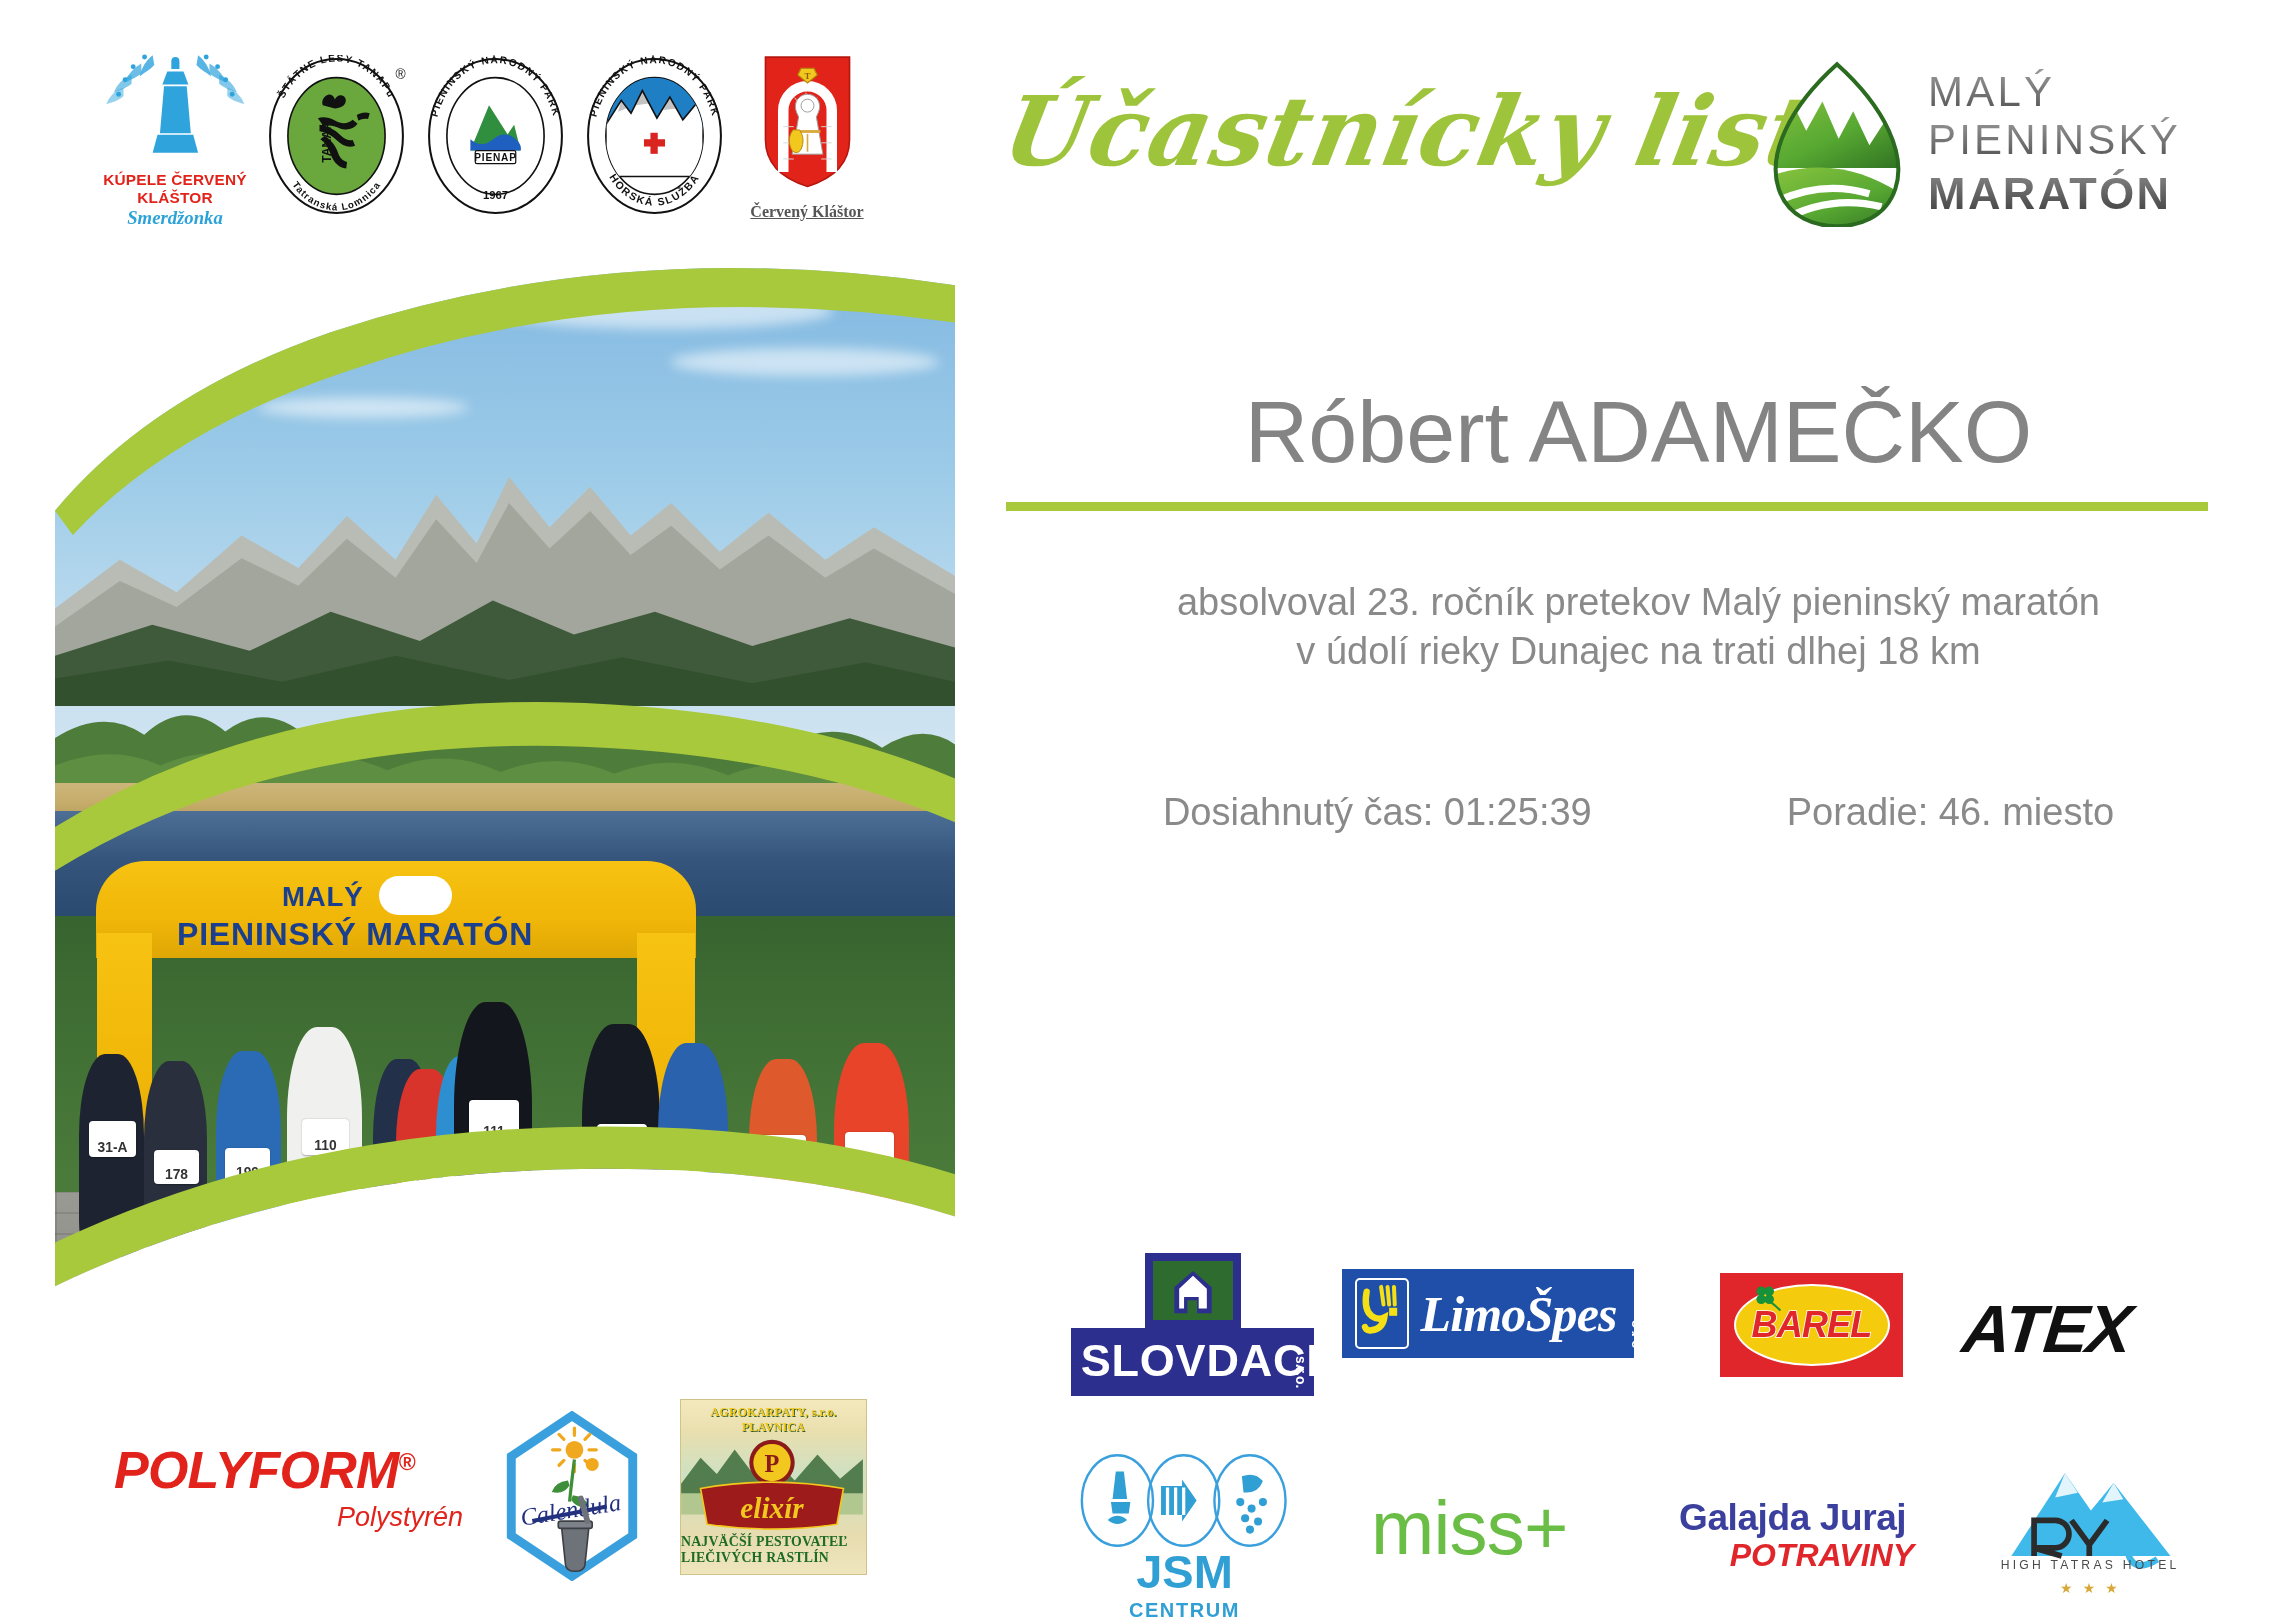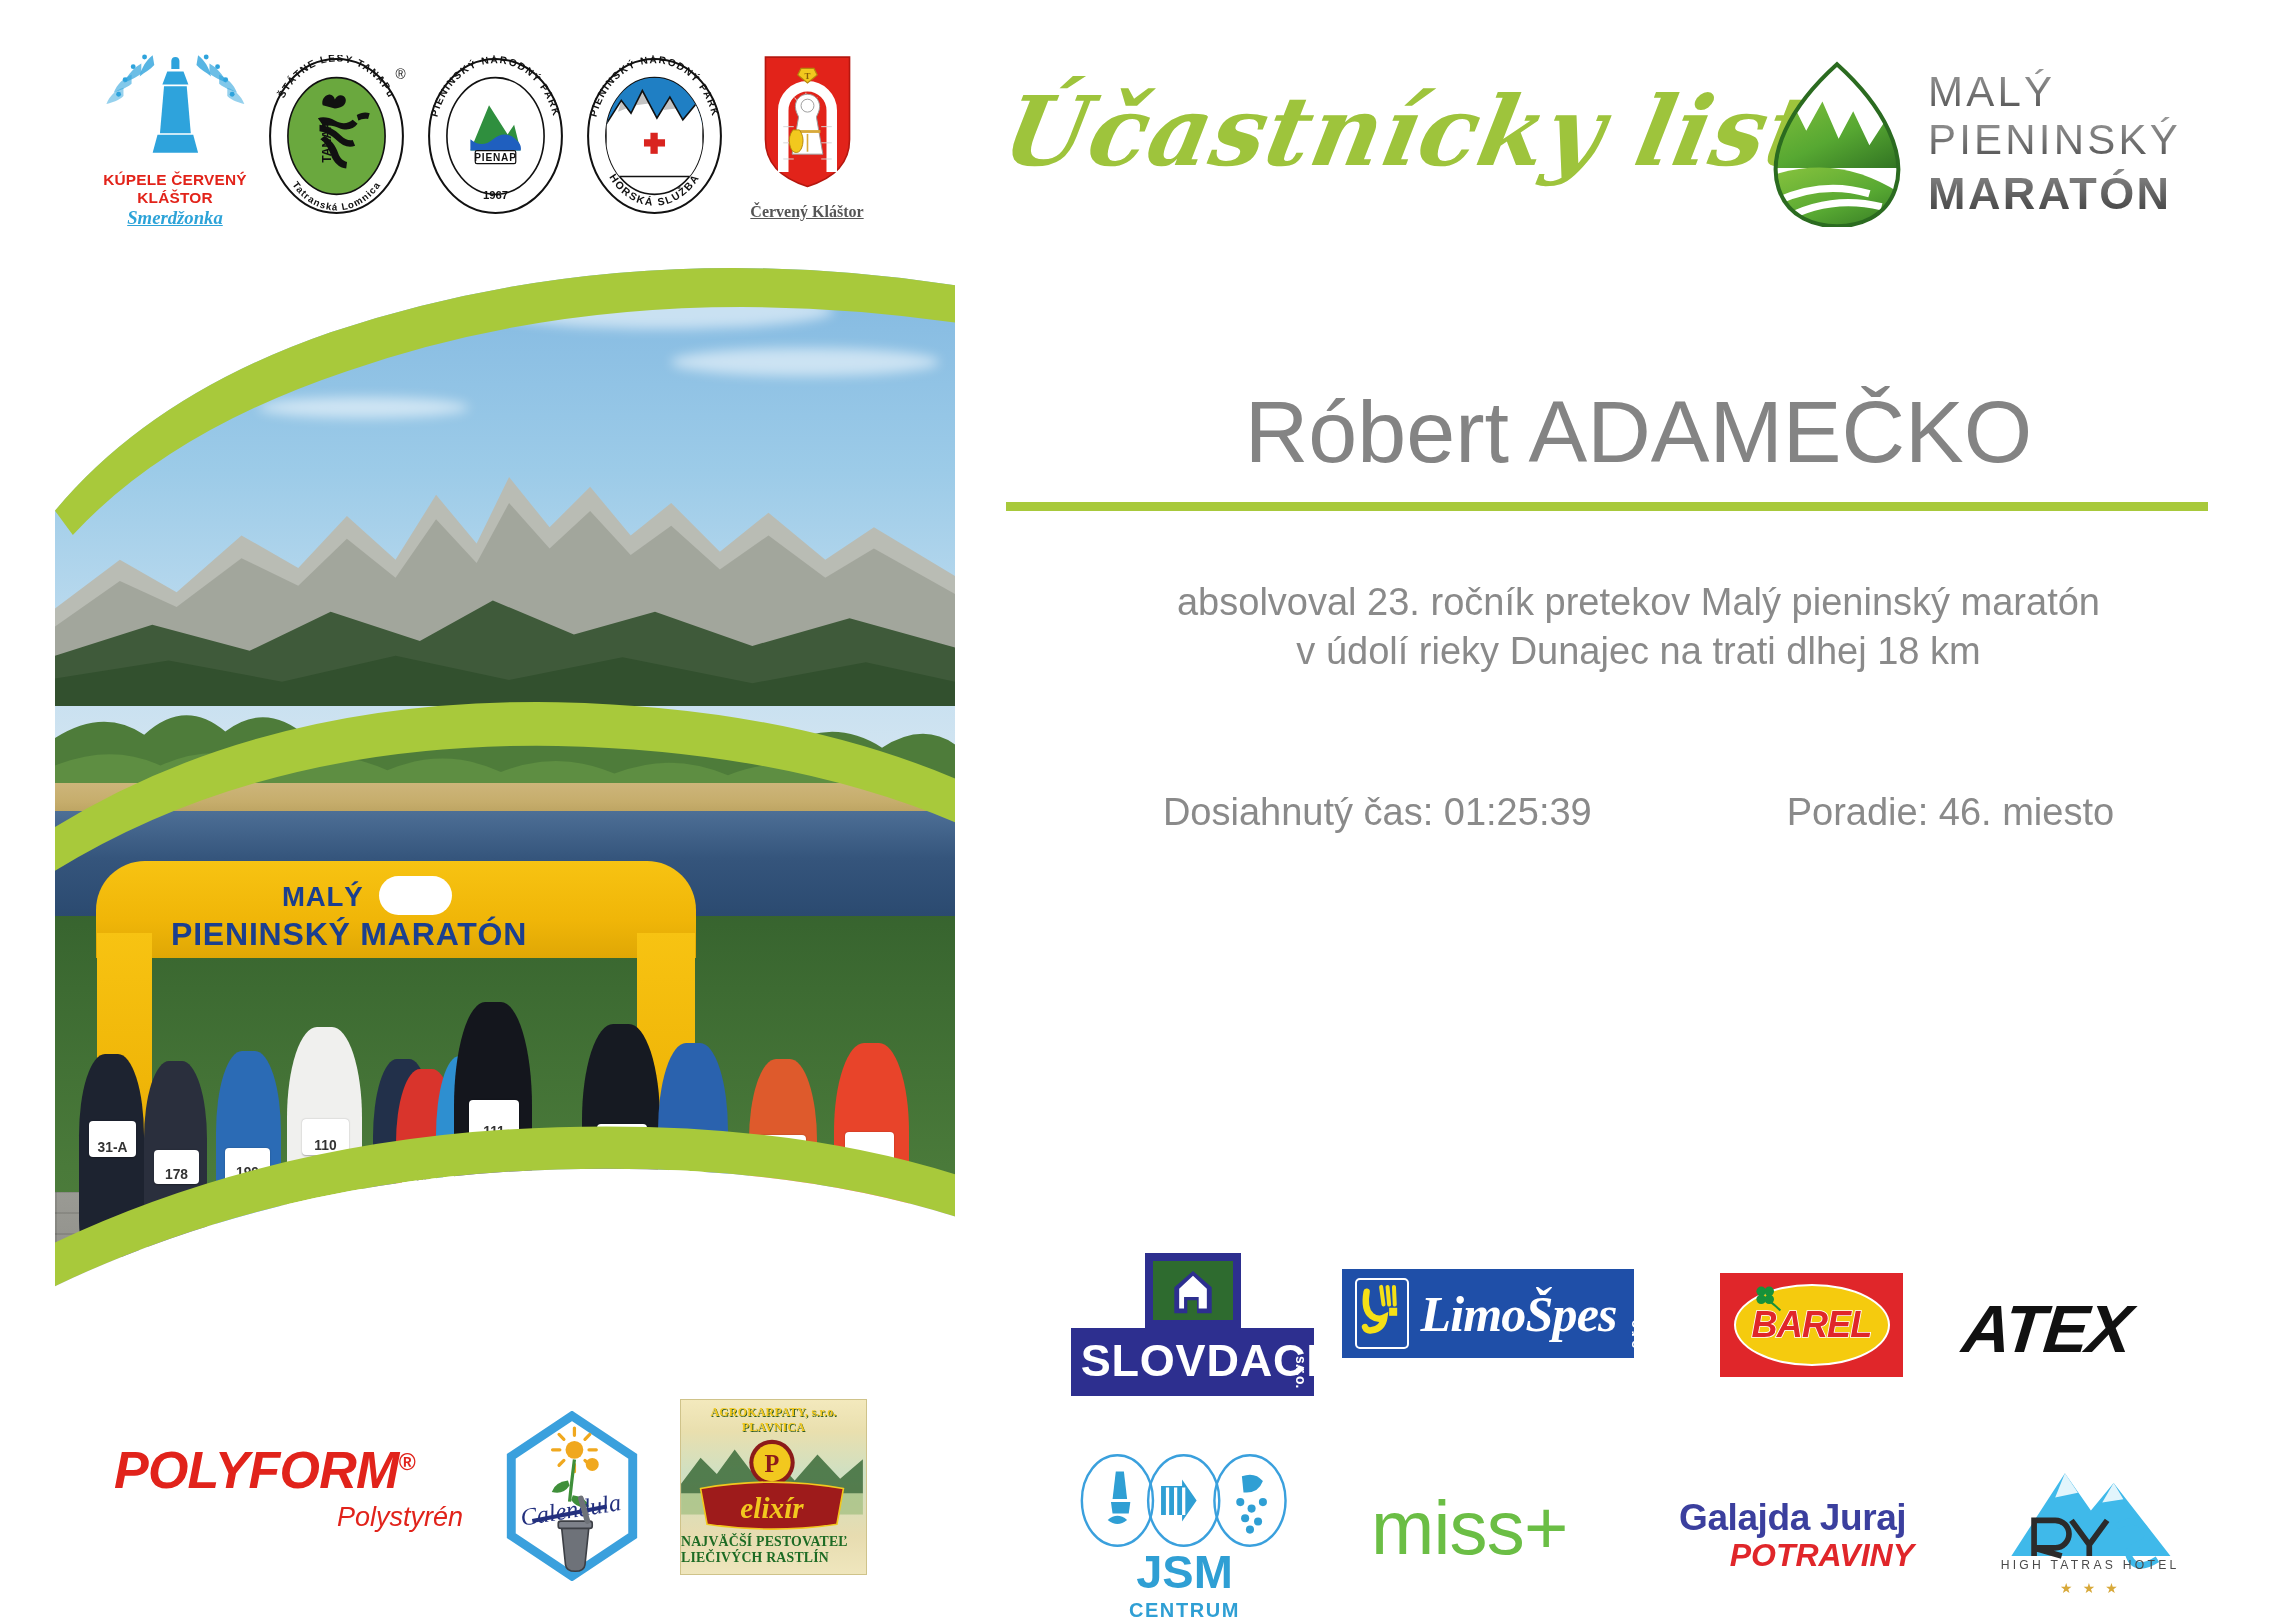--- a/index.html
+++ b/index.html
@@ -15,21 +15,21 @@
 
   
   .org-strip{position:absolute;left:89px;top:39px;width:868px;height:195px;display:flex;align-items:flex-start;gap:0px;}
   .org-logo{position:relative;}
 
   
   .kupele{width:172px;height:195px;}
   .kupele .fig{position:relative;height:130px;}
   .kupele svg{position:absolute;left:14.6px;top:0;}
   .kupele .l1{font:700 15.4px "Liberation Sans",sans-serif;color:#e2231a;text-align:center;letter-spacing:0.2px;margin-top:1.6px;}
-  .kupele .l2{font:italic 700 18.7px "Liberation Serif",serif;color:#2ca3d8;text-align:center;margin-top:0.8px;text-decoration:underline;}
+  .kupele .l2{font:italic 700 18.7px "Liberation Serif",serif;color:#2ca3d8;text-align:center;margin-top:0.8px;}
 
   
   .seal{width:159px;height:170px;margin-top:16px;}
   .seal .ring{position:relative;width:151px;height:162px;}
   .seal svg{display:block;}
 
   
   .coa{width:138px;height:195px;margin-top:13px;}
   .coa .shieldwrap{height:146px;display:flex;justify-content:center;}
   .coa .cap{font:700 16px "Liberation Serif",serif;color:#555;text-align:center;margin-top:4.9px;text-decoration:underline;}
@@ -375,21 +375,21 @@
     </div>
 
     <div class="photo ph-bot">
       <div class="forestbg"></div>
       <div class="river" style="top:0;height:105px;"></div>
 
       <div class="arch" style="left:41px;top:50px;width:600px;height:97px;border-radius:49px 49px 0 0;"></div>
       <div class="arch" style="left:42px;top:122px;width:55px;height:243px;border-radius:0 0 6.5px 6.5px;"></div>
       <div class="arch" style="left:582px;top:122px;width:58px;height:243px;border-radius:0 0 6.5px 6.5px;"></div>
       <div class="archtxt" style="left:227px;top:70px;">MALÝ</div>
-      <div class="archtxt2" style="left:116px;top:105px;">PIENINSKÝ MARATÓN</div>
+      <div class="archtxt2" style="left:122px;top:105px;">PIENINSKÝ MARATÓN</div>
       <div style="position:absolute;left:324px;top:65px;width:73px;height:39px;background:#fff;border-radius:19.5px;"></div>
       <div class="pavement"></div>
 
       <div class="runner" style="left:24px;top:243px;width:65px;height:203px;background:#1d2330;"></div>
       <div class="bib" style="left:34px;top:310px;width:47px;height:34px;">31-A</div>
       <div class="runner" style="left:89px;top:250px;width:63px;height:195px;background:#2a2f3d;"></div>
       <div class="bib" style="left:99px;top:339px;width:45px;height:32px;">178</div>
       <div class="runner" style="left:161px;top:240px;width:65px;height:203px;background:#2b6bb5;"></div>
       <div class="bib" style="left:170px;top:337px;width:45px;height:32px;">199</div>
       <div class="runner" style="left:232px;top:216px;width:75px;height:227px;background:#f0f0ee;"></div>

